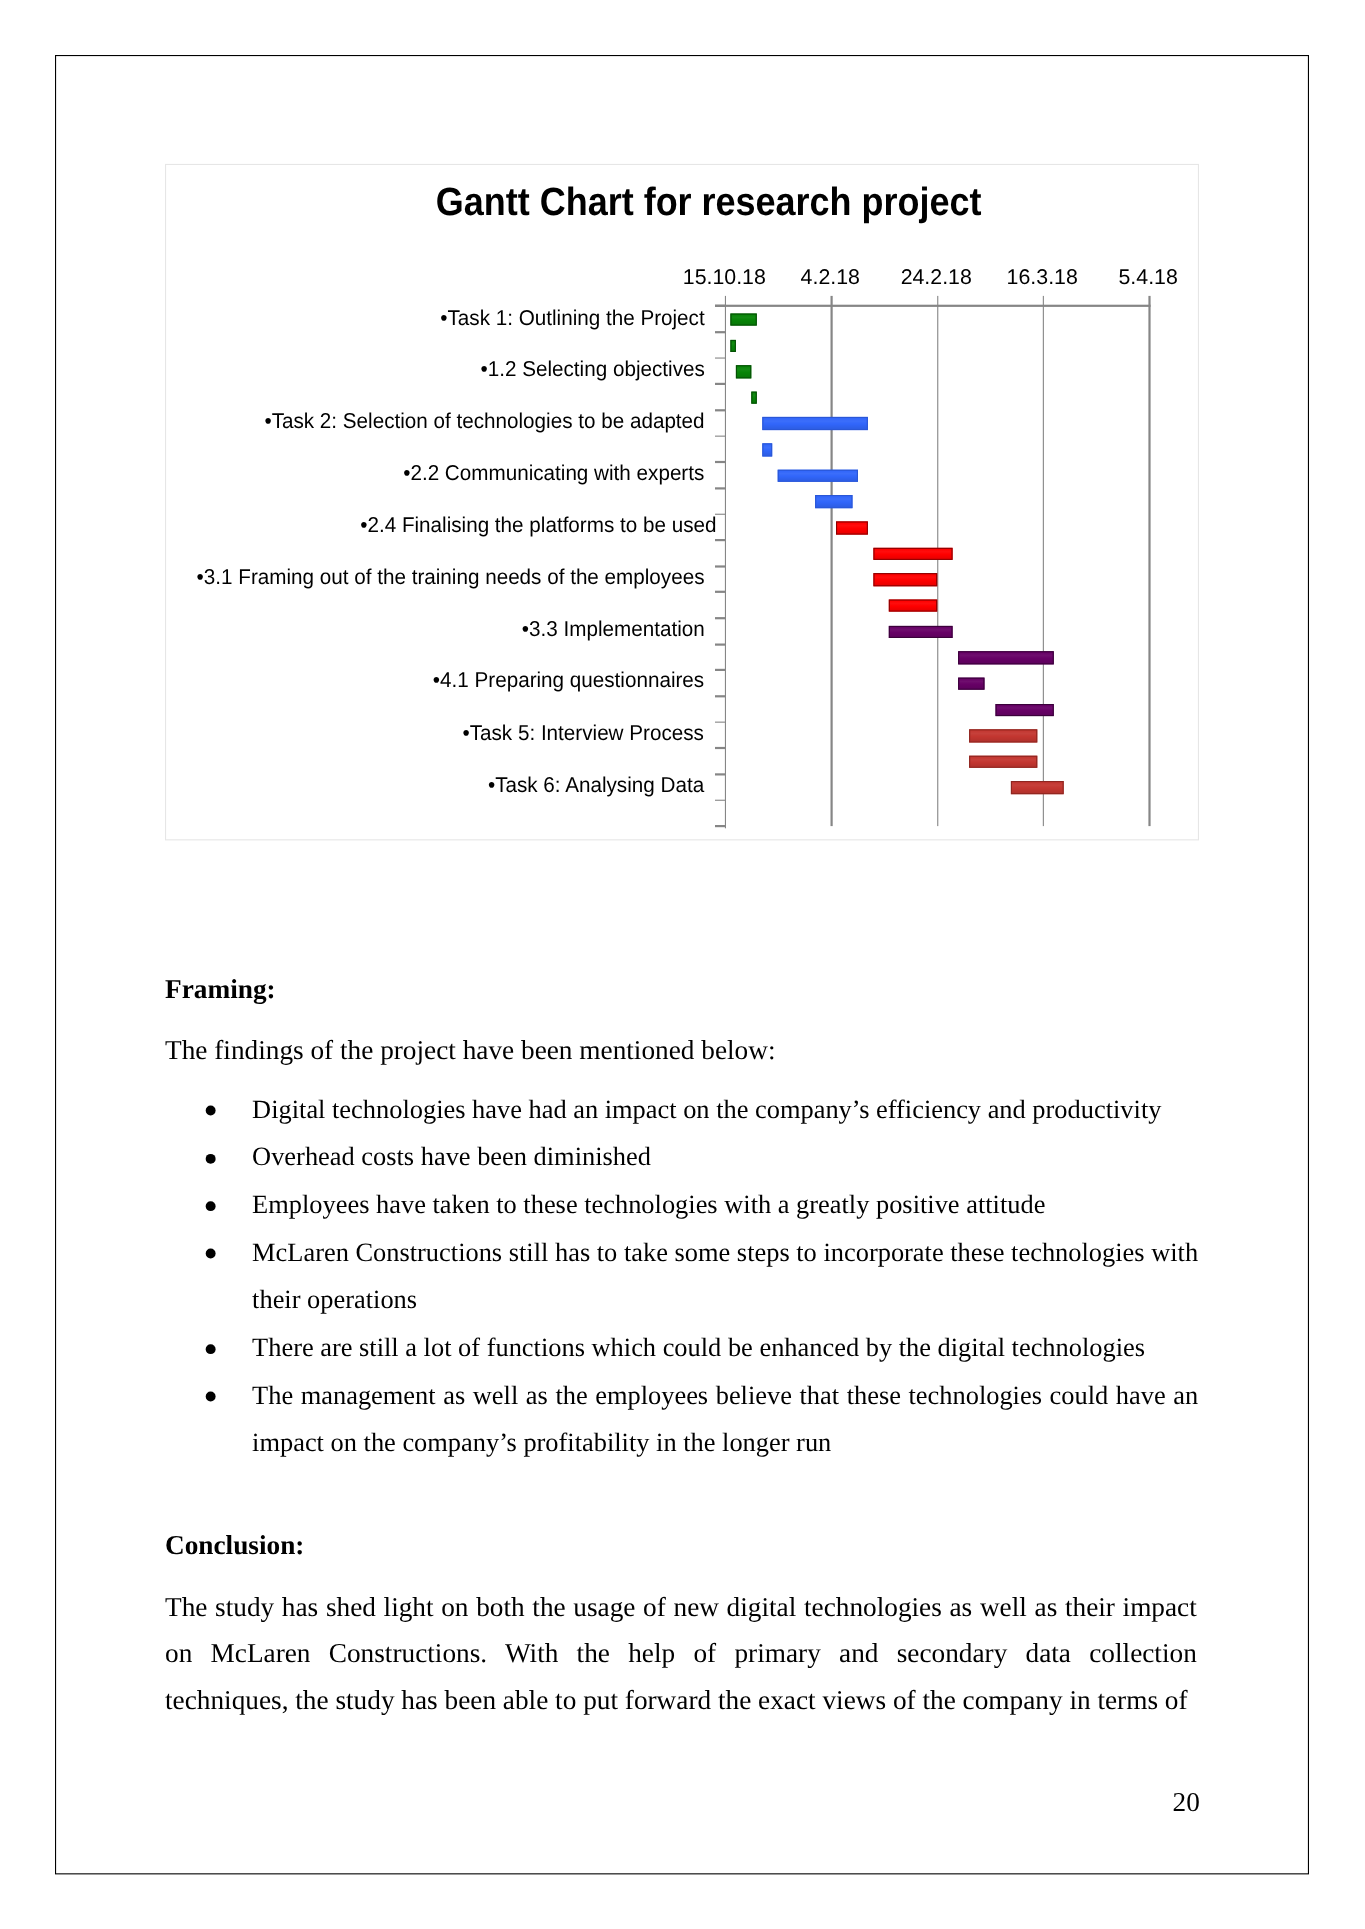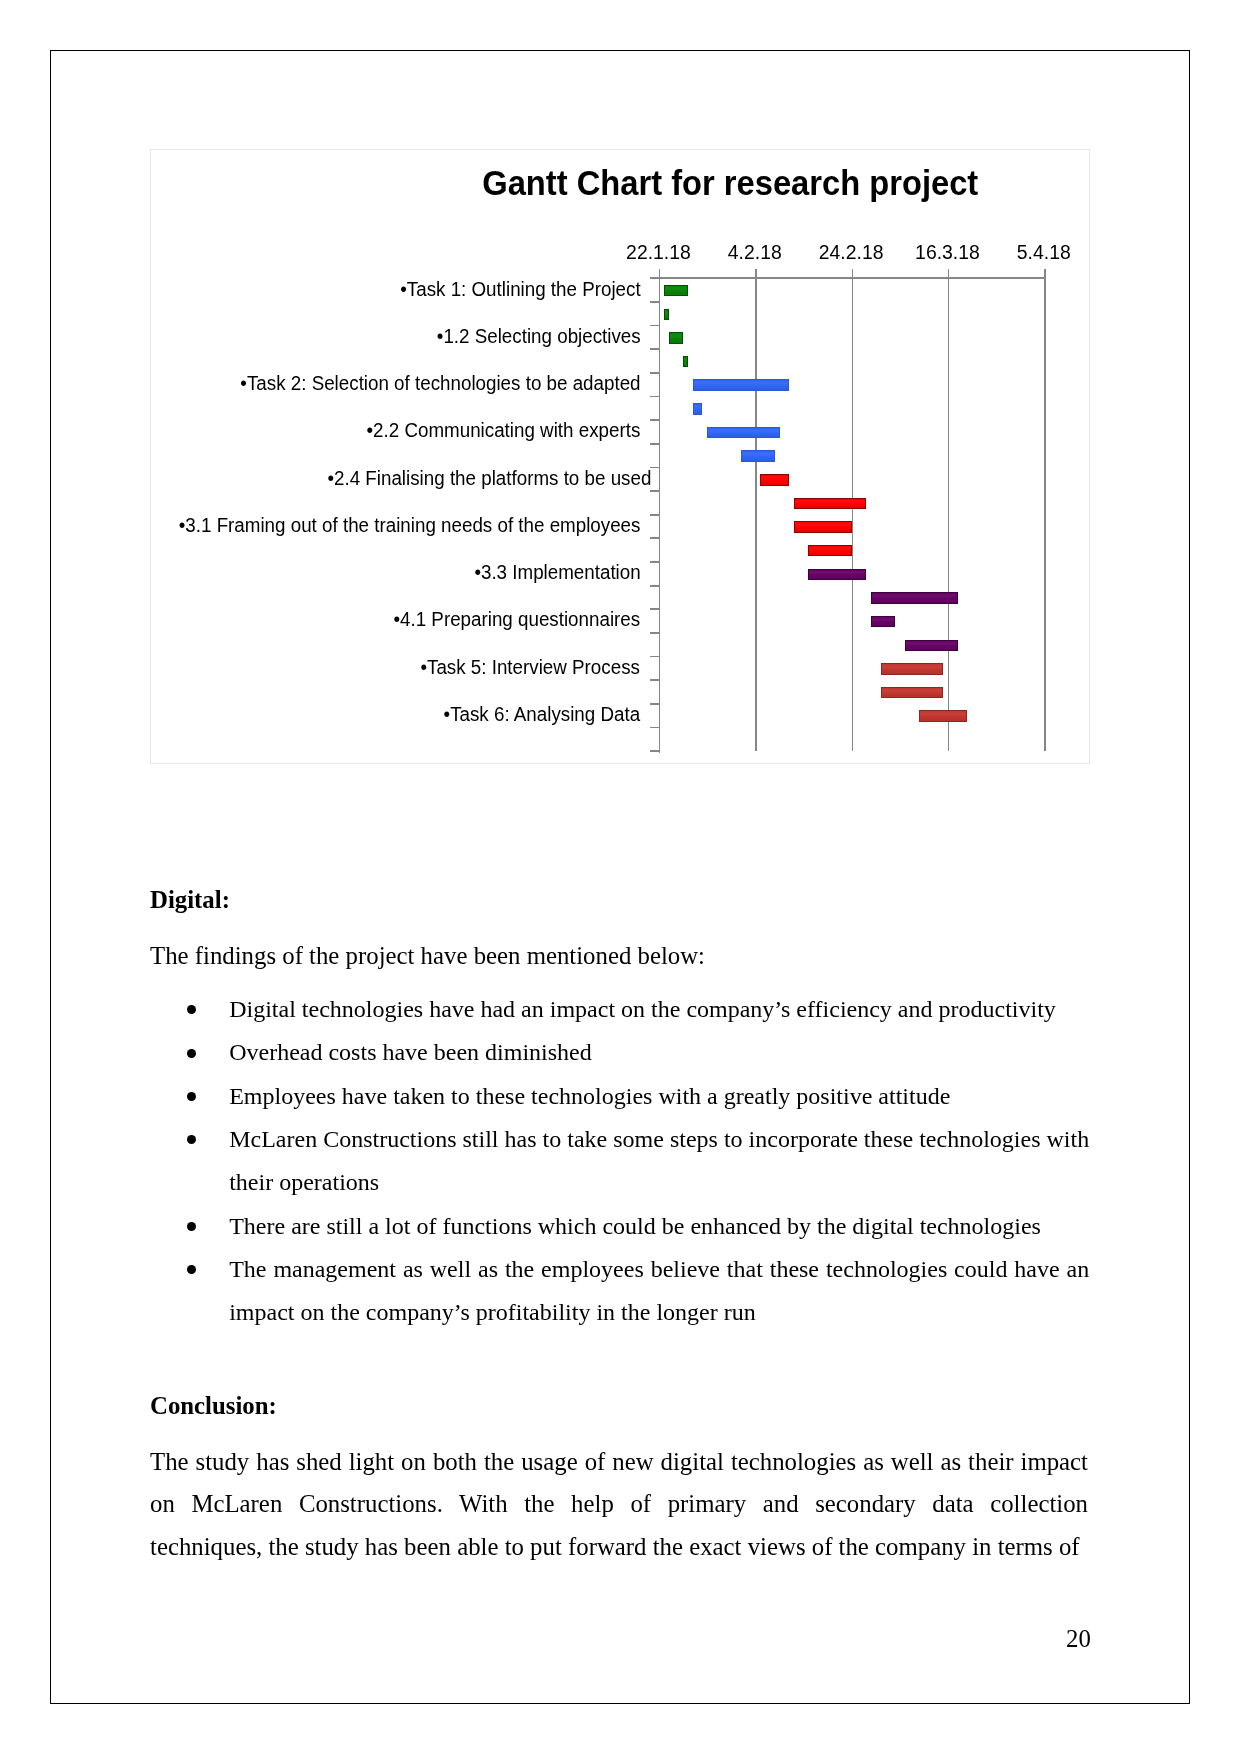--- a/index.html
+++ b/index.html
@@ -5,21 +5,21 @@
   html,body{margin:0;padding:0;background:#fff;}
   body{width:1241px;height:1754px;position:relative;overflow:hidden;
        -webkit-font-smoothing:antialiased;
        font-family:"Liberation Serif", serif;color:#000;}
   #page-border{position:absolute;left:50px;top:49.9px;width:1140.2px;height:1654.3px;
        border:1.3px solid #000;box-sizing:border-box;}
   
   #chart{position:absolute;left:150px;top:149px;width:939.6px;height:615px;
        border:1px solid #e6e6e6;box-sizing:border-box;background:#fff;
        font-family:"Liberation Sans", sans-serif;}
-  #chart-title{position:absolute;left:0;top:13px;width:100%;text-align:center;
+  #chart-title{position:absolute;left:0;top:13px;width:100%;
        font-size:35.9px;font-weight:bold;padding-left:221px;box-sizing:border-box;}
   #chart-title span{display:inline-block;transform:scaleX(0.911);transform-origin:center;}
   #plot{position:absolute;}
   .gridline{position:absolute;background:#868686;width:1.5px;}
   .axis-top{position:absolute;background:#868686;height:1.8px;}
   .tick{position:absolute;background:#868686;height:1.8px;}
   .xlab{position:absolute;font-size:19.4px;text-align:center;}
   .ylab{position:absolute;font-size:19.5px;text-align:right;white-space:nowrap;}
   .ylab span{display:inline-block;transform:scaleX(0.963);transform-origin:right center;}
   .bar{position:absolute;}
@@ -59,21 +59,21 @@
     <div class="tick" style="left: 499.27px; top: 387.44px; width: 9.4px;"></div>
     <div class="tick" style="left: 499.27px; top: 411.08px; width: 9.4px;"></div>
     <div class="tick" style="left: 499.27px; top: 434.72px; width: 9.4px;"></div>
     <div class="tick" style="left: 499.27px; top: 458.36px; width: 9.4px;"></div>
     <div class="tick" style="left: 499.27px; top: 482px; width: 9.4px;"></div>
     <div class="tick" style="left: 499.27px; top: 505.64px; width: 9.4px;"></div>
     <div class="tick" style="left: 499.27px; top: 529.28px; width: 9.4px;"></div>
     <div class="tick" style="left: 499.27px; top: 552.92px; width: 9.4px;"></div>
     <div class="tick" style="left: 499.27px; top: 576.56px; width: 9.4px;"></div>
     <div class="tick" style="left: 499.27px; top: 600.2px; width: 9.4px;"></div>
-    <div class="xlab" style="left: 447.47px; width: 120px; top: 90.9px;">22.1.18</div>
+    <div class="xlab" style="left: 447.47px; width: 120px; top: 90.9px;">15.10.18</div>
     <div class="xlab" style="left: 543.8px; width: 120px; top: 90.9px;">4.2.18</div>
     <div class="xlab" style="left: 640.13px; width: 120px; top: 90.9px;">24.2.18</div>
     <div class="xlab" style="left: 736.47px; width: 120px; top: 90.9px;">16.3.18</div>
     <div class="xlab" style="left: 832.8px; width: 120px; top: 90.9px;">5.4.18</div>
     <div class="ylab" style="right: 448.3px; top: 127.52px; text-decoration: underline;"><span>•Task 1: Outlining the Project</span></div>
     <div class="ylab" style="right: 448.3px; top: 174.8px;"><span>•1.2 Selecting objectives</span></div>
     <div class="ylab" style="right: 448.3px; top: 222.08px;"><span>•Task 2: Selection of technologies to be adapted</span></div>
     <div class="ylab" style="right: 448.3px; top: 269.36px;"><span>•2.2 Communicating with experts</span></div>
     <div class="ylab" style="right: 437px; top: 316.64px;"><span>•2.4 Finalising the platforms to be used</span></div>
     <div class="ylab" style="right: 448.3px; top: 363.92px;"><span>•3.1 Framing out of the training needs of the employees</span></div>
@@ -95,21 +95,21 @@
     <div class="bar" style="left: 657.432px; width: 43.3485px; top: 394.94px; height: 11.5px; background: linear-gradient(rgba(255, 255, 255, 0) 0%, rgba(255, 255, 255, 0.05) 28%, rgba(255, 255, 255, 0) 55%, rgba(0, 0, 0, 0.09) 100%) rgb(255, 0, 0); box-sizing: border-box; border: 0.8px solid rgb(139, 0, 0);"></div>
     <div class="bar" style="left: 657.432px; width: 57.798px; top: 418.58px; height: 11.5px; background: linear-gradient(rgba(255, 255, 255, 0) 0%, rgba(255, 255, 255, 0.05) 28%, rgba(255, 255, 255, 0) 55%, rgba(0, 0, 0, 0.09) 100%) rgb(103, 1, 102); box-sizing: border-box; border: 0.8px solid rgb(58, 1, 58);"></div>
     <div class="bar" style="left: 720.046px; width: 86.697px; top: 442.22px; height: 11.5px; background: linear-gradient(rgba(255, 255, 255, 0) 0%, rgba(255, 255, 255, 0.05) 28%, rgba(255, 255, 255, 0) 55%, rgba(0, 0, 0, 0.09) 100%) rgb(103, 1, 102); box-sizing: border-box; border: 0.8px solid rgb(58, 1, 58);"></div>
     <div class="bar" style="left: 720.046px; width: 24.0825px; top: 465.86px; height: 11.5px; background: linear-gradient(rgba(255, 255, 255, 0) 0%, rgba(255, 255, 255, 0.05) 28%, rgba(255, 255, 255, 0) 55%, rgba(0, 0, 0, 0.09) 100%) rgb(103, 1, 102); box-sizing: border-box; border: 0.8px solid rgb(58, 1, 58);"></div>
     <div class="bar" style="left: 753.761px; width: 52.9815px; top: 489.5px; height: 11.5px; background: linear-gradient(rgba(255, 255, 255, 0) 0%, rgba(255, 255, 255, 0.05) 28%, rgba(255, 255, 255, 0) 55%, rgba(0, 0, 0, 0.09) 100%) rgb(103, 1, 102); box-sizing: border-box; border: 0.8px solid rgb(58, 1, 58);"></div>
     <div class="bar" style="left: 729.679px; width: 62.6145px; top: 513.14px; height: 11.5px; background: linear-gradient(rgba(255, 255, 255, 0) 0%, rgba(255, 255, 255, 0.05) 28%, rgba(255, 255, 255, 0) 55%, rgba(0, 0, 0, 0.09) 100%) rgb(195, 54, 48); box-sizing: border-box; border: 0.8px solid rgb(142, 38, 32);"></div>
     <div class="bar" style="left: 729.679px; width: 62.6145px; top: 536.78px; height: 11.5px; background: linear-gradient(rgba(255, 255, 255, 0) 0%, rgba(255, 255, 255, 0.05) 28%, rgba(255, 255, 255, 0) 55%, rgba(0, 0, 0, 0.09) 100%) rgb(195, 54, 48); box-sizing: border-box; border: 0.8px solid rgb(142, 38, 32);"></div>
     <div class="bar" style="left: 768.211px; width: 48.165px; top: 560.42px; height: 11.5px; background: linear-gradient(rgba(255, 255, 255, 0) 0%, rgba(255, 255, 255, 0.05) 28%, rgba(255, 255, 255, 0) 55%, rgba(0, 0, 0, 0.09) 100%) rgb(195, 54, 48); box-sizing: border-box; border: 0.8px solid rgb(142, 38, 32);"></div>
   </div>
 
-<div class="h" id="findings-h" style="left:150px;top:886px;">Digital:</div>
+<div class="h" id="findings-h" style="left:150px;top:886px;">Framing:</div>
 <div class="p" id="findings-intro" style="left:150px;top:935px;width:938px;">The findings of the project have been mentioned below:</div>
 <div id="bullets" style="position:absolute;left:150px;top:988.2px;width:939px;">
     <div class="lirow">
       <span class="bullet" style="top: 17.3px;"></span>
       <div class="li">Digital technologies have had an impact on the company’s efficiency and productivity</div>
     </div>
     <div class="lirow">
       <span class="bullet" style="top: 17.3px;"></span>
       <div class="li">Overhead costs have been diminished</div>
     </div>

